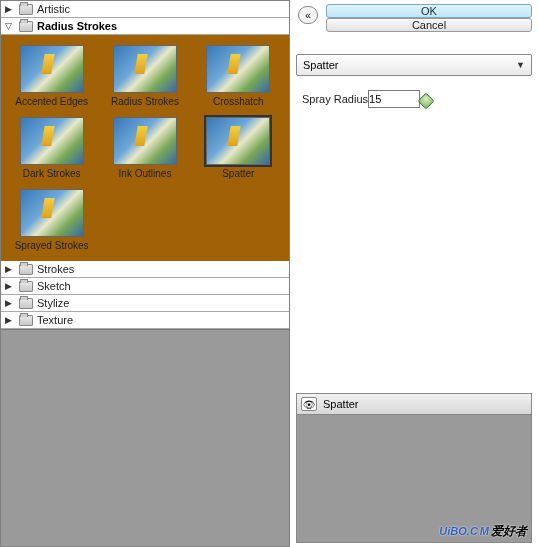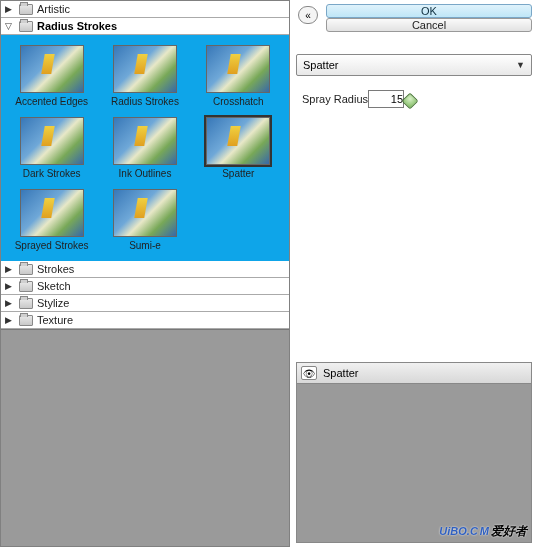--- a/index.html
+++ b/index.html
@@ -5,44 +5,44 @@
 * { box-sizing: border-box; margin: 0; padding: 0; font-family: Tahoma, Arial, sans-serif; font-size: 11px; }
 body { background: #fff; width: 538px; height: 547px; display: flex; position: relative; }
 .left-panel { width: 290px; height: 547px; border: 1px solid #808080; display: flex; flex-direction: column; background: #fff; }
 .right-panel { flex: 1; height: 547px; display: flex; flex-direction: column; padding: 4px 6px; }
 .category-header { display: flex; align-items: center; padding: 2px 4px; border-bottom: 1px solid #aaa; background: #fff; cursor: pointer; gap: 4px; }
 .tri { font-size: 9px; color: #333; display: inline-block; width: 10px; }
 .folder-icon { width: 14px; height: 11px; background: linear-gradient(#e8e8e8,#c8c8c8); border: 1px solid #888; border-radius: 1px; position: relative; }
 .folder-icon::before { content:""; position:absolute; top:-3px; left:0; width:6px; height:3px; background:#d0d0d0; border:1px solid #888; border-bottom:none; }
 .cat-label { color: #222; }
 .cat-label.bold { font-weight: bold; color: #000; }
-.thumbs { display: grid; grid-template-columns: repeat(3, 1fr); gap: 6px 4px; padding: 8px 6px; background: #0ea5e9; }
+.thumbs { display: grid; grid-template-columns: repeat(3, 1fr); gap: 6px 4px; padding: 8px 6px; background: #a16207; }
 .thumb-item { display: flex; flex-direction: column; align-items: center; cursor: pointer; padding: 2px; }
 .thumb-item.selected .thumb { outline: 2px solid #333; }
 .thumb { width: 64px; height: 48px; border: 1px solid #666; background: linear-gradient(135deg,#3878b8 0%,#6fa8d8 40%,#e8e8c8 55%,#78a858 75%,#3868a8 100%); position: relative; overflow:hidden; }
 .thumb::after { content:""; position:absolute; left:22px; top:8px; width:10px; height:20px; background: linear-gradient(#f0d040,#e0a020); transform: skewX(-10deg); }
 .thumb-label { margin-top: 3px; font-size: 10px; color: #222; text-align: center; white-space: nowrap; }
 .filler { flex: 1; background: #9a9a9a; border-top: 1px solid #777; }
 .collapse-btn { width: 20px; height: 18px; border: 1px solid #888; border-radius: 9px; background: #f4f4f4; display:flex; align-items:center; justify-content:center; font-size:10px; cursor:pointer; margin: 2px; }
 .btn-row { display:flex; gap:6px; align-items:flex-start; }
 .main-btn { flex:1; height: 22px; border:1px solid #7aa7c7; border-radius:3px; background: linear-gradient(#dff2fb,#bfe6f7); color:#103040; cursor:pointer; }
 .main-btn.cancel { background: linear-gradient(#fafafa,#e2e2e2); border-color:#999; color:#222; }
 .select-box { margin-top: 22px; height: 22px; border:1px solid #888; border-radius:2px; background:linear-gradient(#fff,#e8e8e8); display:flex; align-items:center; padding:0 6px; justify-content:space-between; cursor:pointer; }
 .select-arrow { font-size:9px; color:#333; }
 .param-row { display:flex; flex-direction:row; margin-top:14px; padding: 0 6px; }
 .param-top { display:flex; justify-content:space-between; align-items:center; }
 .param-label { color:#222; }
-.param-input { width: 36px; height: 18px; border:1px solid #7a7a7a; text-align:right; background:#fff; }
+.param-input { width: 52px; height: 18px; border:1px solid #7a7a7a; text-align:left; background:#fff; }
 .slider { position:relative; height: 14px; margin-top:4px; }
 .slider-track { position:absolute; top:6px; left:0; right:0; height:2px; background:#bbb; }
 .slider-thumb { position:absolute; top:1px; width:12px; height:12px; background: radial-gradient(circle at 35% 35%, #d8f0c8, #78b858); border:1px solid #4a7838; border-radius:2px; transform: rotate(45deg); }
 .bottom-block { margin-top:auto; }
 .layer-head { height:22px; background: linear-gradient(#f0f0f0,#d8d8d8); border:1px solid #888; display:flex; align-items:center; gap:6px; padding:0 4px; }
 .eye-icon { width:16px; height:14px; border:1px solid #888; background:#fff; border-radius:2px; display:flex; align-items:center; justify-content:center; font-size:10px; }
-.layer-body { height: 159px; background:#9a9a9a; border:1px solid #888; border-top:none; position:relative; }
+.layer-body { height: 128px; background:#9a9a9a; border:1px solid #888; border-top:none; position:relative; }
 .watermark { position:absolute; right:4px; bottom:2px; font-size:14px; font-weight:bold; color:#3060c0; font-style:italic; text-shadow: 0 0 2px #fff; display:flex; align-items:baseline; gap:2px;}
 .watermark .cn { color:#000000; font-size:12px; }
 .btn-stack { flex:1; display:flex; flex-direction:column; }
 </style>
 </head>
 <body>
 
 <div class="left-panel">
   <div class="category-header">
     <span class="tri">▶</span>
@@ -76,24 +76,20 @@
       <div class="thumb"></div>
       <div class="thumb-label">Ink Outlines</div>
     </div>
     <div class="thumb-item selected">
       <div class="thumb"></div>
       <div class="thumb-label">Spatter</div>
     </div>
     <div class="thumb-item">
       <div class="thumb"></div>
       <div class="thumb-label">Sprayed Strokes</div>
-    </div>
-    <div class="thumb-item">
-      <div class="thumb"></div>
-      <div class="thumb-label">Sumi-e</div>
     </div>
   </div>
 
   <div class="category-header">
     <span class="tri">▶</span>
     <span class="folder-icon"></span>
     <span class="cat-label">Strokes</span>
   </div>
   <div class="category-header">
     <span class="tri">▶</span>

